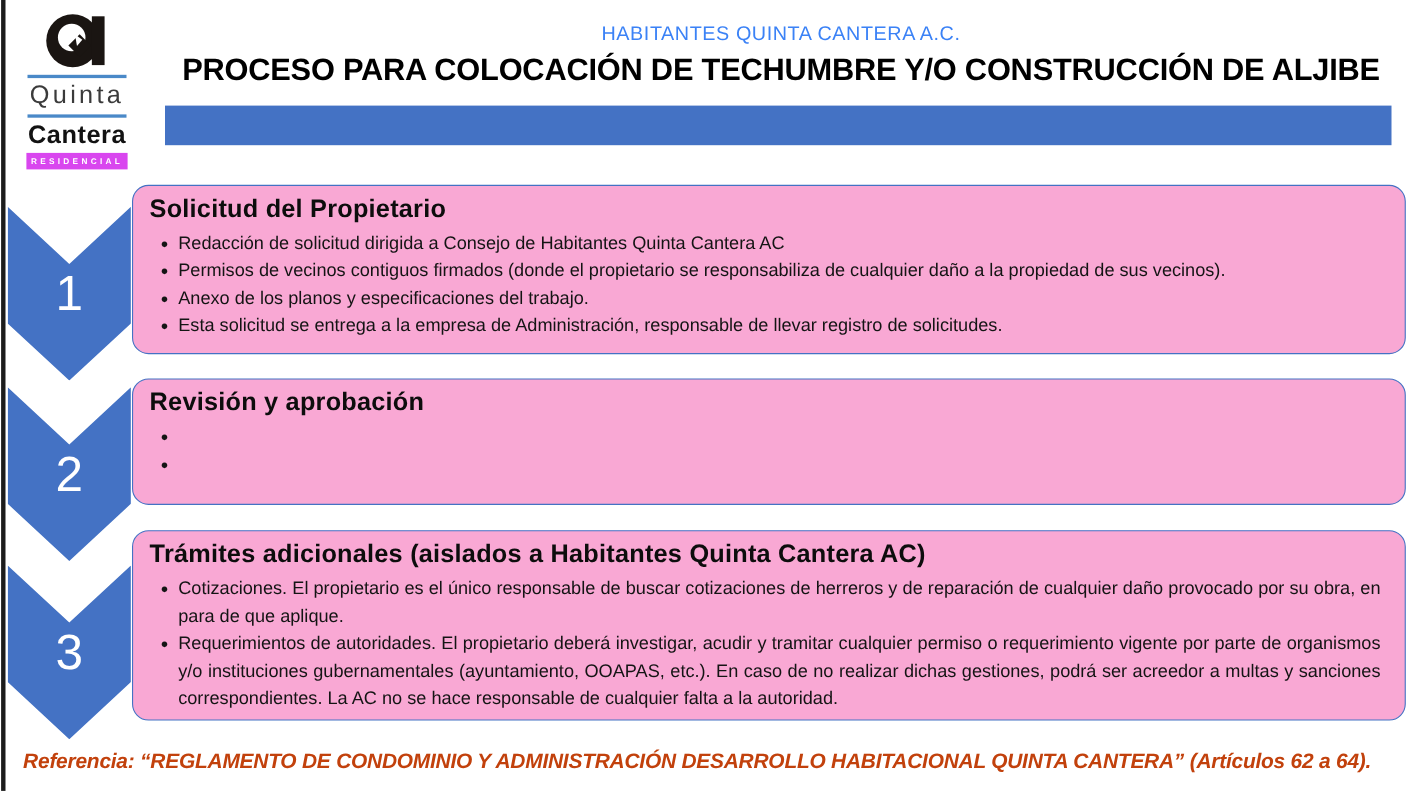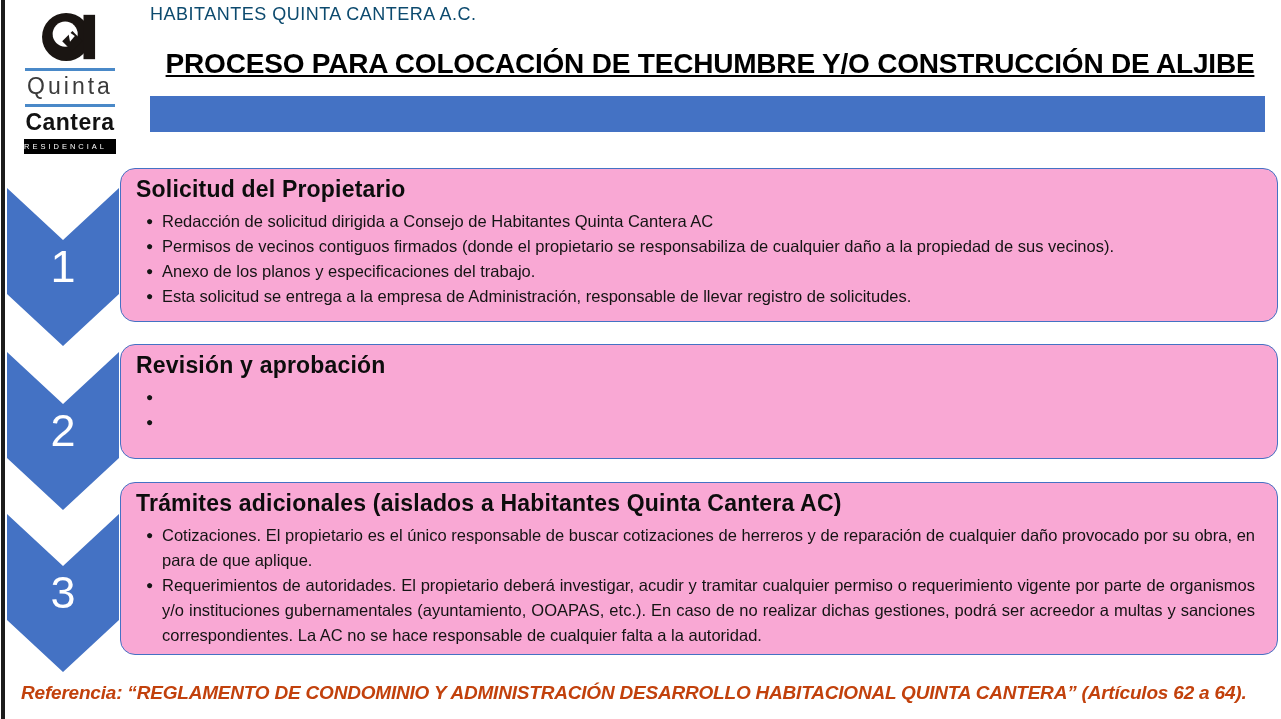--- a/index.html
+++ b/index.html
@@ -10,28 +10,28 @@
   }
   .left-edge { position:absolute; left:1px; top:0; width:4px; height:719px; background:#1c1c1c; }
 
   
   .logo { position:absolute; left:23px; top:10px; width:94px; display:flex; flex-direction:column; align-items:center; }
   .logo .qmark { display:block; }
   .logo .rule { width:90px; height:3px; background:#4a89c8; margin-top:4px; }
   .logo .quinta { font-size:23px; color:#3b3b3b; letter-spacing:3px; margin-top:2px; }
   .logo .cantera { font-size:23px; font-weight:700; color:#121212; letter-spacing:0.5px; margin-top:2px; }
   .logo .residencial {
-    margin-top:3px; width:92px; height:15px; background:#000000; color:#ffffff;
-    font-size:7.5px; letter-spacing:3px; line-height:15px; font-weight:400;
+    margin-top:3px; width:92px; height:15px; background:#d946ef; color:#ffffff;
+    font-size:7.5px; letter-spacing:3px; text-align:center; line-height:15px; font-weight:700;
   }
 
   
   .header-zone { position:absolute; left:150px; top:0; width:1120px; }
-  .org-line { position:absolute; top:4px; width:100%; font-size:18px; color:#0c4a6e; letter-spacing:0.5px; }
-  .main-title { position:absolute; top:48px; width:100%; text-align:center; font-size:28px; font-weight:700; color:#000000; letter-spacing:-0.2px; white-space:nowrap;text-decoration:underline; }
+  .org-line { position:absolute; top:20px; width:100%; text-align:center; font-size:18px; color:#3b82f6; letter-spacing:0.5px; }
+  .main-title { position:absolute; top:48px; width:100%; text-align:center; font-size:28px; font-weight:700; color:#000000; letter-spacing:-0.2px; white-space:nowrap; }
   .title-bar { position:absolute; left:150px; top:96px; width:1115px; height:36px; background:#4472C4; }
 
   
   .chev { position:absolute; left:7px; width:112px; height:158px; }
   .chev svg { display:block; }
   .chev-num {
     position:absolute; left:0; top:55px; width:112px; text-align:center;
     font-size:45px; font-weight:400; color:#ffffff; line-height:48px;
   }
 

